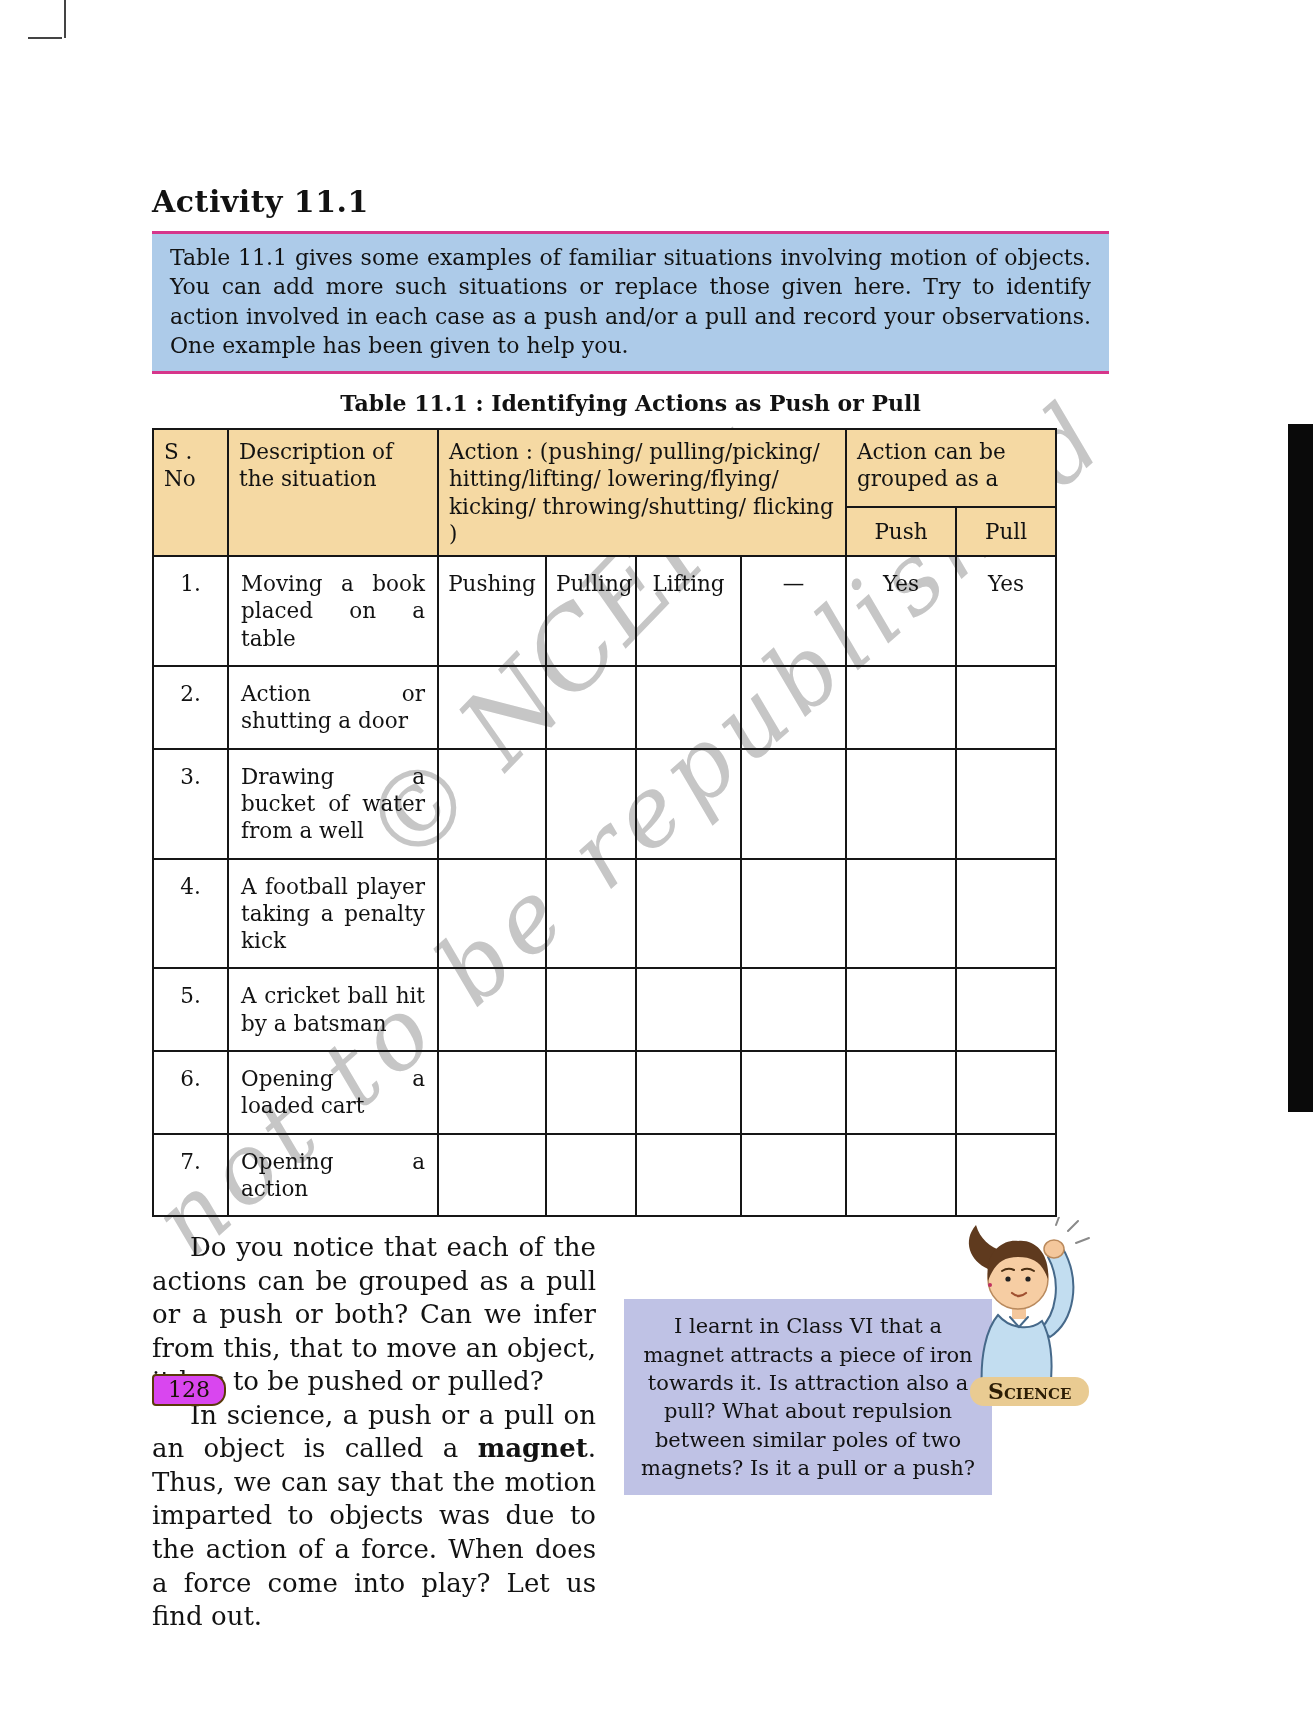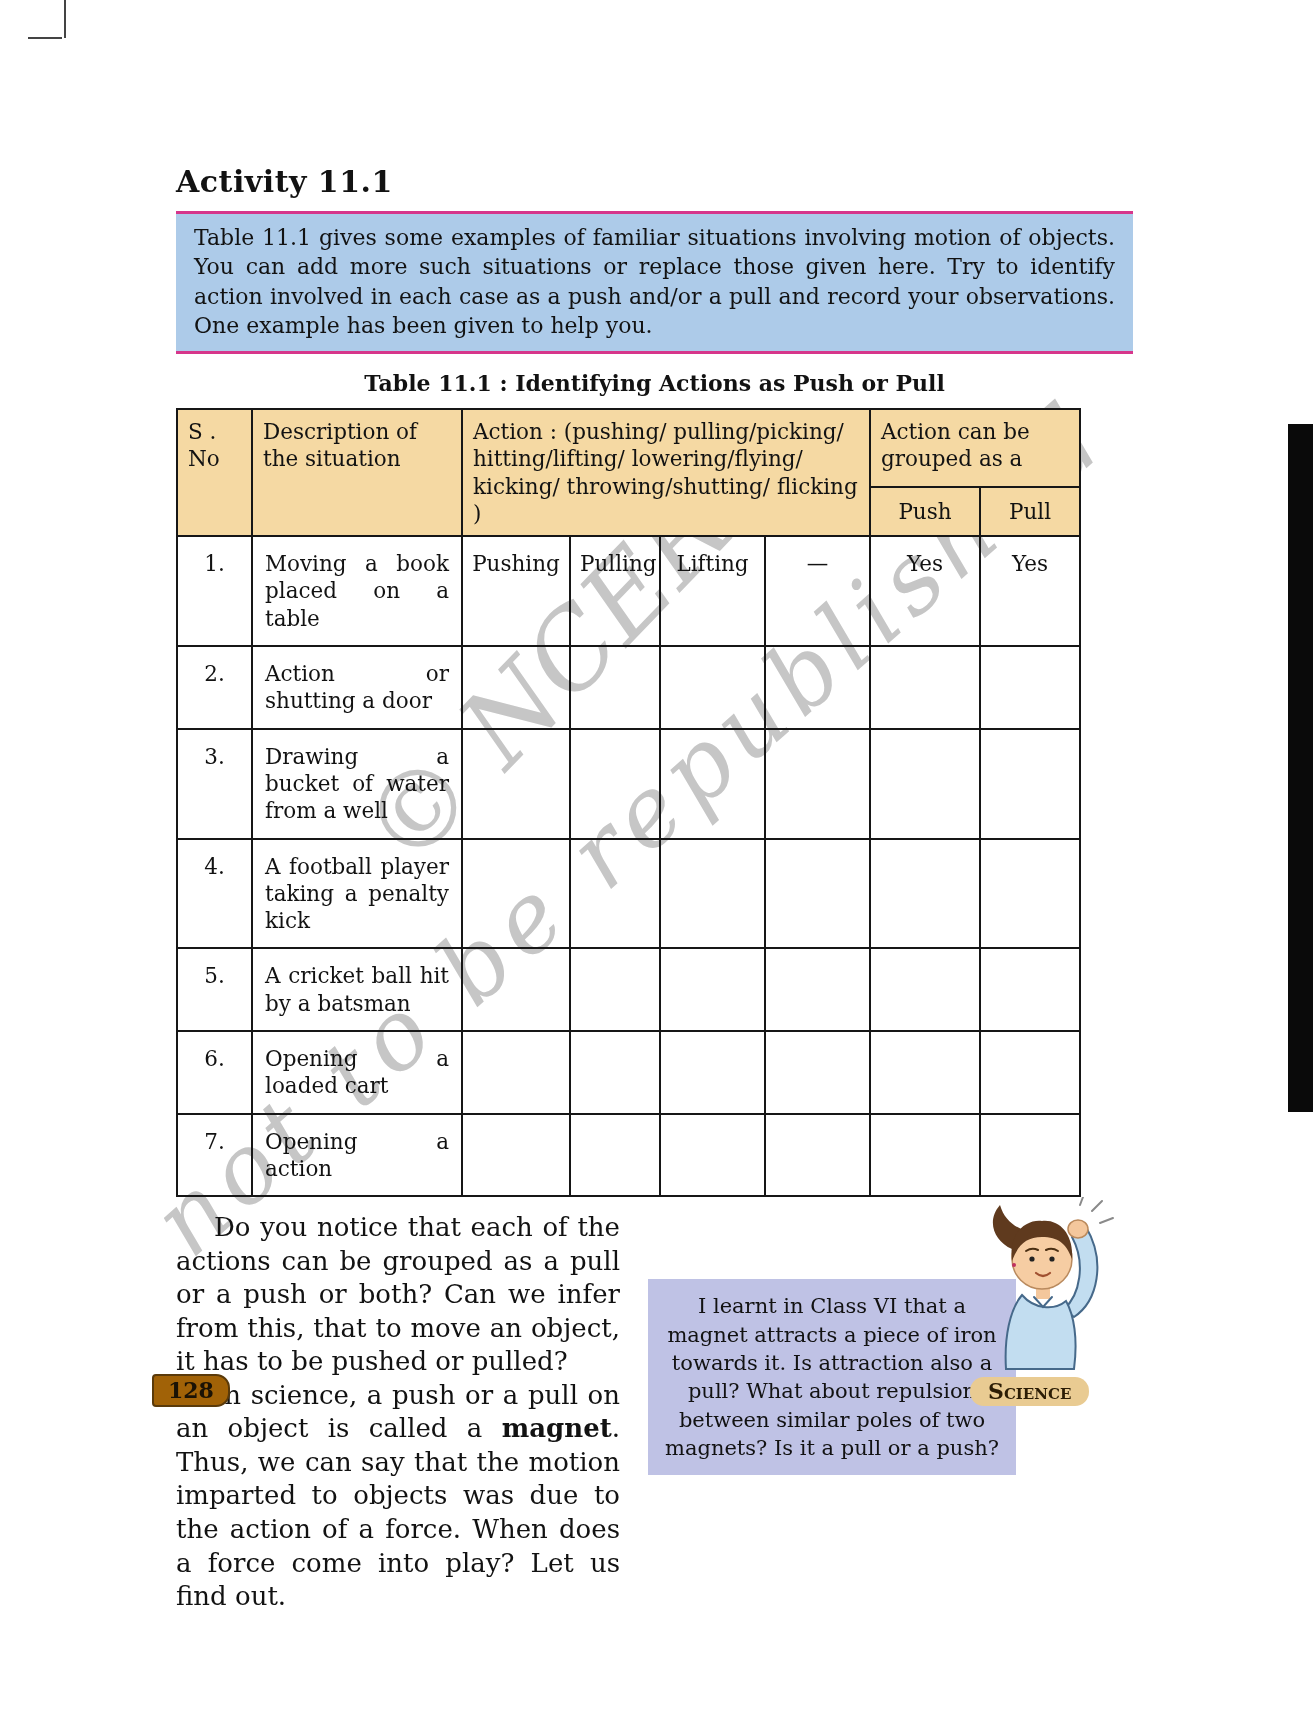--- a/index.html
+++ b/index.html
@@ -20,21 +20,21 @@
     position:absolute; z-index:0; pointer-events:none;
     color:#c6c6c6; font-style:italic; white-space:nowrap; text-align:center;
   }
   .wm-ncert  { left:250px; top:592px; width:640px; font-size:106px; transform:rotate(-46deg); }
   .wm-notice { left:-45px; top:772px; width:1350px; font-size:96px; letter-spacing:9px; transform:rotate(-41.5deg); }
 
   
   .chapter-bar { position:absolute; left:1288px; top:424px; width:25px; height:688px; background:#0a0a0a; z-index:1; }
 
   
-  .content { position:absolute; left:152px; top:164px; width:957px; z-index:1;margin-left:24px; }
+  .content { position:absolute; left:152px; top:184px; width:957px; z-index:1; }
 
   .activity-title { font-size:30px; font-weight:bold; letter-spacing:0.5px; margin:0 0 12px 0; }
   .rule-pink { height:3px; background:#d6368b; }
   .intro-box { background:#adcbe9; padding:9px 18px 11px 18px; }
   .intro-box p { font-size:22px; line-height:1.33; text-align:justify; }
 
   .table-title { text-align:center; font-weight:bold; font-size:22px; margin:16px 0 12px 0; }
 
   table.main-table { width:903px; border-collapse:collapse; table-layout:fixed; }
   .main-table th, .main-table td {
@@ -66,22 +66,22 @@
     position:absolute; left:472px; top:68px; width:368px;
     background:#bfc2e5; padding:13px 10px;
   }
   .speech-box p { font-size:21px; line-height:1.35; text-align:center; }
 
   .girl { position:absolute; left:798px; top:-14px; width:150px; height:175px; z-index:2; }
 
   
   .badge-128 {
     position:absolute; left:152px; top:1374px; z-index:1;
-    background:#a16207; border:2px solid #5a3a0a; border-radius:4px 14px 14px 4px;
-    padding:1px 14px 2px 14px; font-size:22px; font-weight:bold; color:#1a1205;
+    background:#d946ef; border:2px solid #5a3a0a; border-radius:4px 14px 14px 4px;
+    padding:1px 14px 2px 14px; font-size:22px; font-weight:normal; color:#1a1205;
   }
   .badge-science {
     position:absolute; left:970px; top:1377px; z-index:1;
     background:#e9cb92; border-radius:14px;
     padding:1px 18px 2px 18px; font-size:22px; font-weight:bold;
     font-variant:small-caps; color:#2c1d05;
   }
 </style>
 </head>
 <body>

